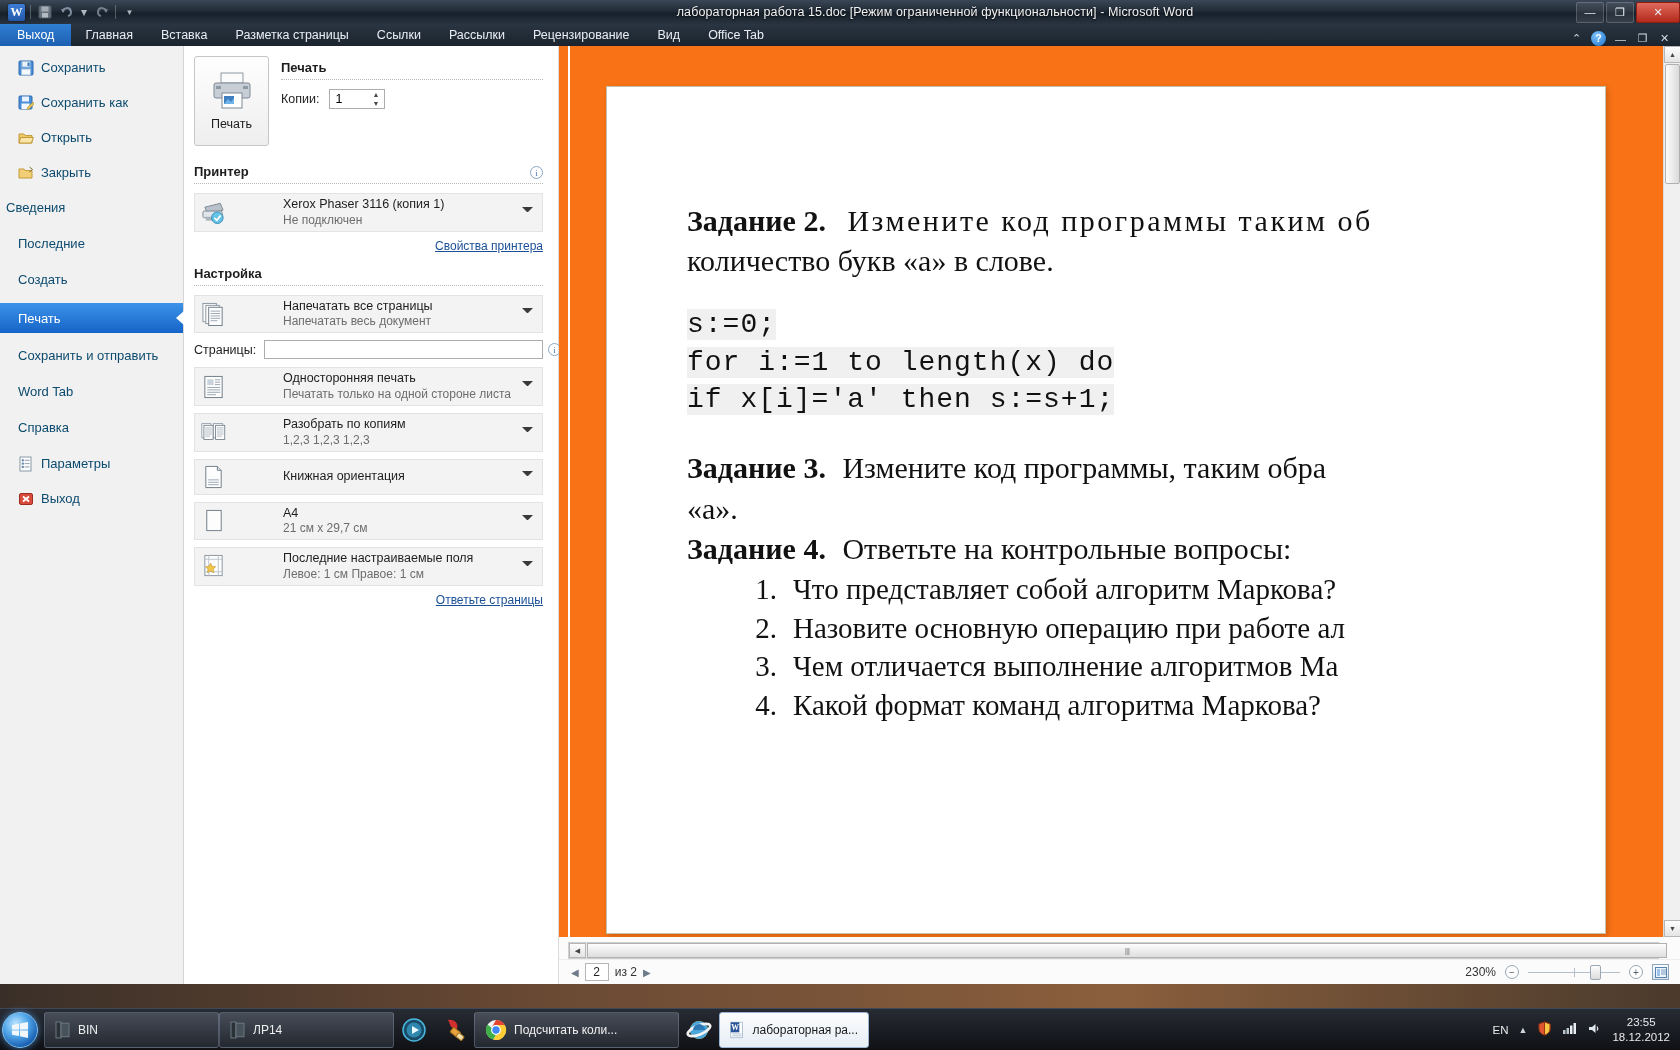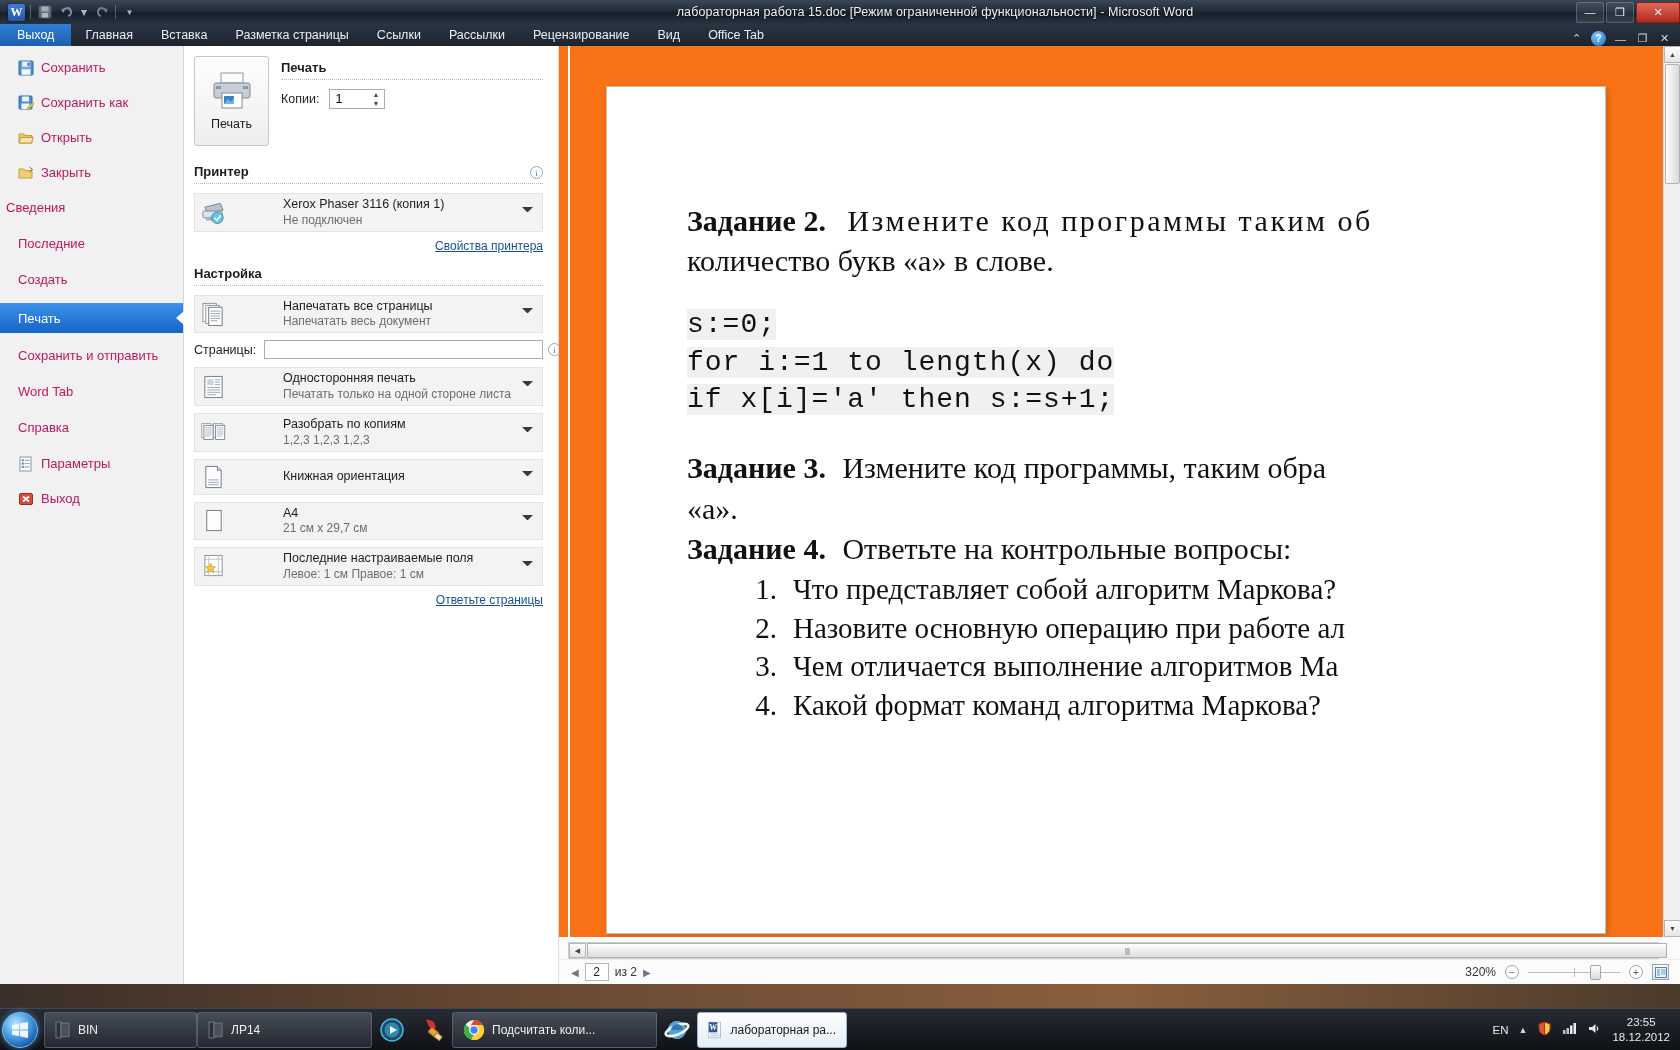--- a/index.html
+++ b/index.html
@@ -62,21 +62,21 @@
   .backstage {
     position:absolute; left:0; top:46px; width:1680px; height:938px;
     background:#fff; display:flex;
   }
   .bs-left {
     width:184px; background:#f1f1f1; border-right:1px solid #d6d6d6;
     padding-top:9px; position:relative;
   }
   .bs-item {
     height:25px; display:flex; align-items:center; gap:7px;
-    padding-left:18px; font-size:13px; color:#be185d;
+    padding-left:18px; font-size:13px; color:#0c4a6e;
     margin-bottom:10px;
   }
   .bs-item.group2 { margin-bottom:11px; }
   .bs-item.selected {
     background:linear-gradient(to bottom,#3c92e8,#1664c8);
     color:#fff; height:30px; margin-left:0; padding-left:18px;
     position:relative;
   }
   .bs-item.selected::after {
     content:""; position:absolute; right:-1px; top:50%; margin-top:-7px;
@@ -627,21 +627,21 @@
     </div>
 
     <div class="statusbar">
       <div class="pagenav">
         <span class="navarrow">◀</span>
         <span class="pagebox">2</span>
         <span class="ofn">из 2</span>
         <span class="navarrow">▶</span>
       </div>
       <div class="zoomarea">
-        <span class="zoompct">320%</span>
+        <span class="zoompct">230%</span>
         <span class="zoom-circle">−</span>
         <span class="zoomtrack">
           <span class="mid"></span>
           <span class="zoomthumb"></span>
         </span>
         <span class="zoom-circle">+</span>
         <span class="fitbtn">
           <svg width="12" height="11" viewBox="0 0 12 11">
               <rect x="0.5" y="0.5" width="11" height="10" fill="#eef5fd" stroke="#5b83ad"></rect>
               <rect x="2" y="2" width="3" height="7" fill="#9fc3e8"></rect>
@@ -661,21 +661,21 @@
   <div class="startorb">
     <svg width="20" height="20" viewBox="0 0 20 20">
       <path d="M2 5 L9 3.7 L9 9.4 L2 9.4 Z" fill="#f2f7fb"></path>
       <path d="M10 3.5 L18 2 L18 9.4 L10 9.4 Z" fill="#f2f7fb"></path>
       <path d="M2 10.4 L9 10.4 L9 16 L2 14.8 Z" fill="#f2f7fb"></path>
       <path d="M10 10.4 L18 10.4 L18 18 L10 16.3 Z" fill="#f2f7fb"></path>
     </svg>
   </div>
 
   <div class="tb-group">
-    <div class="tb-item" style="width:153px">
+    <div class="tb-item" style="width:175px">
       <svg width="16" height="20" viewBox="0 0 16 20">
           <rect x="1" y="2" width="5" height="16" fill="#2b3238" stroke="#6d7880"></rect>
           <rect x="6" y="3.2" width="8" height="13.5" fill="#47525b" stroke="#6d7880"></rect>
         </svg>
       <span>BIN</span>
     </div>
     <div class="tb-item" style="width:175px">
       <svg width="16" height="20" viewBox="0 0 16 20">
           <rect x="1" y="2" width="5" height="16" fill="#2b3238" stroke="#6d7880"></rect>
           <rect x="6" y="3.2" width="8" height="13.5" fill="#47525b" stroke="#6d7880"></rect>

